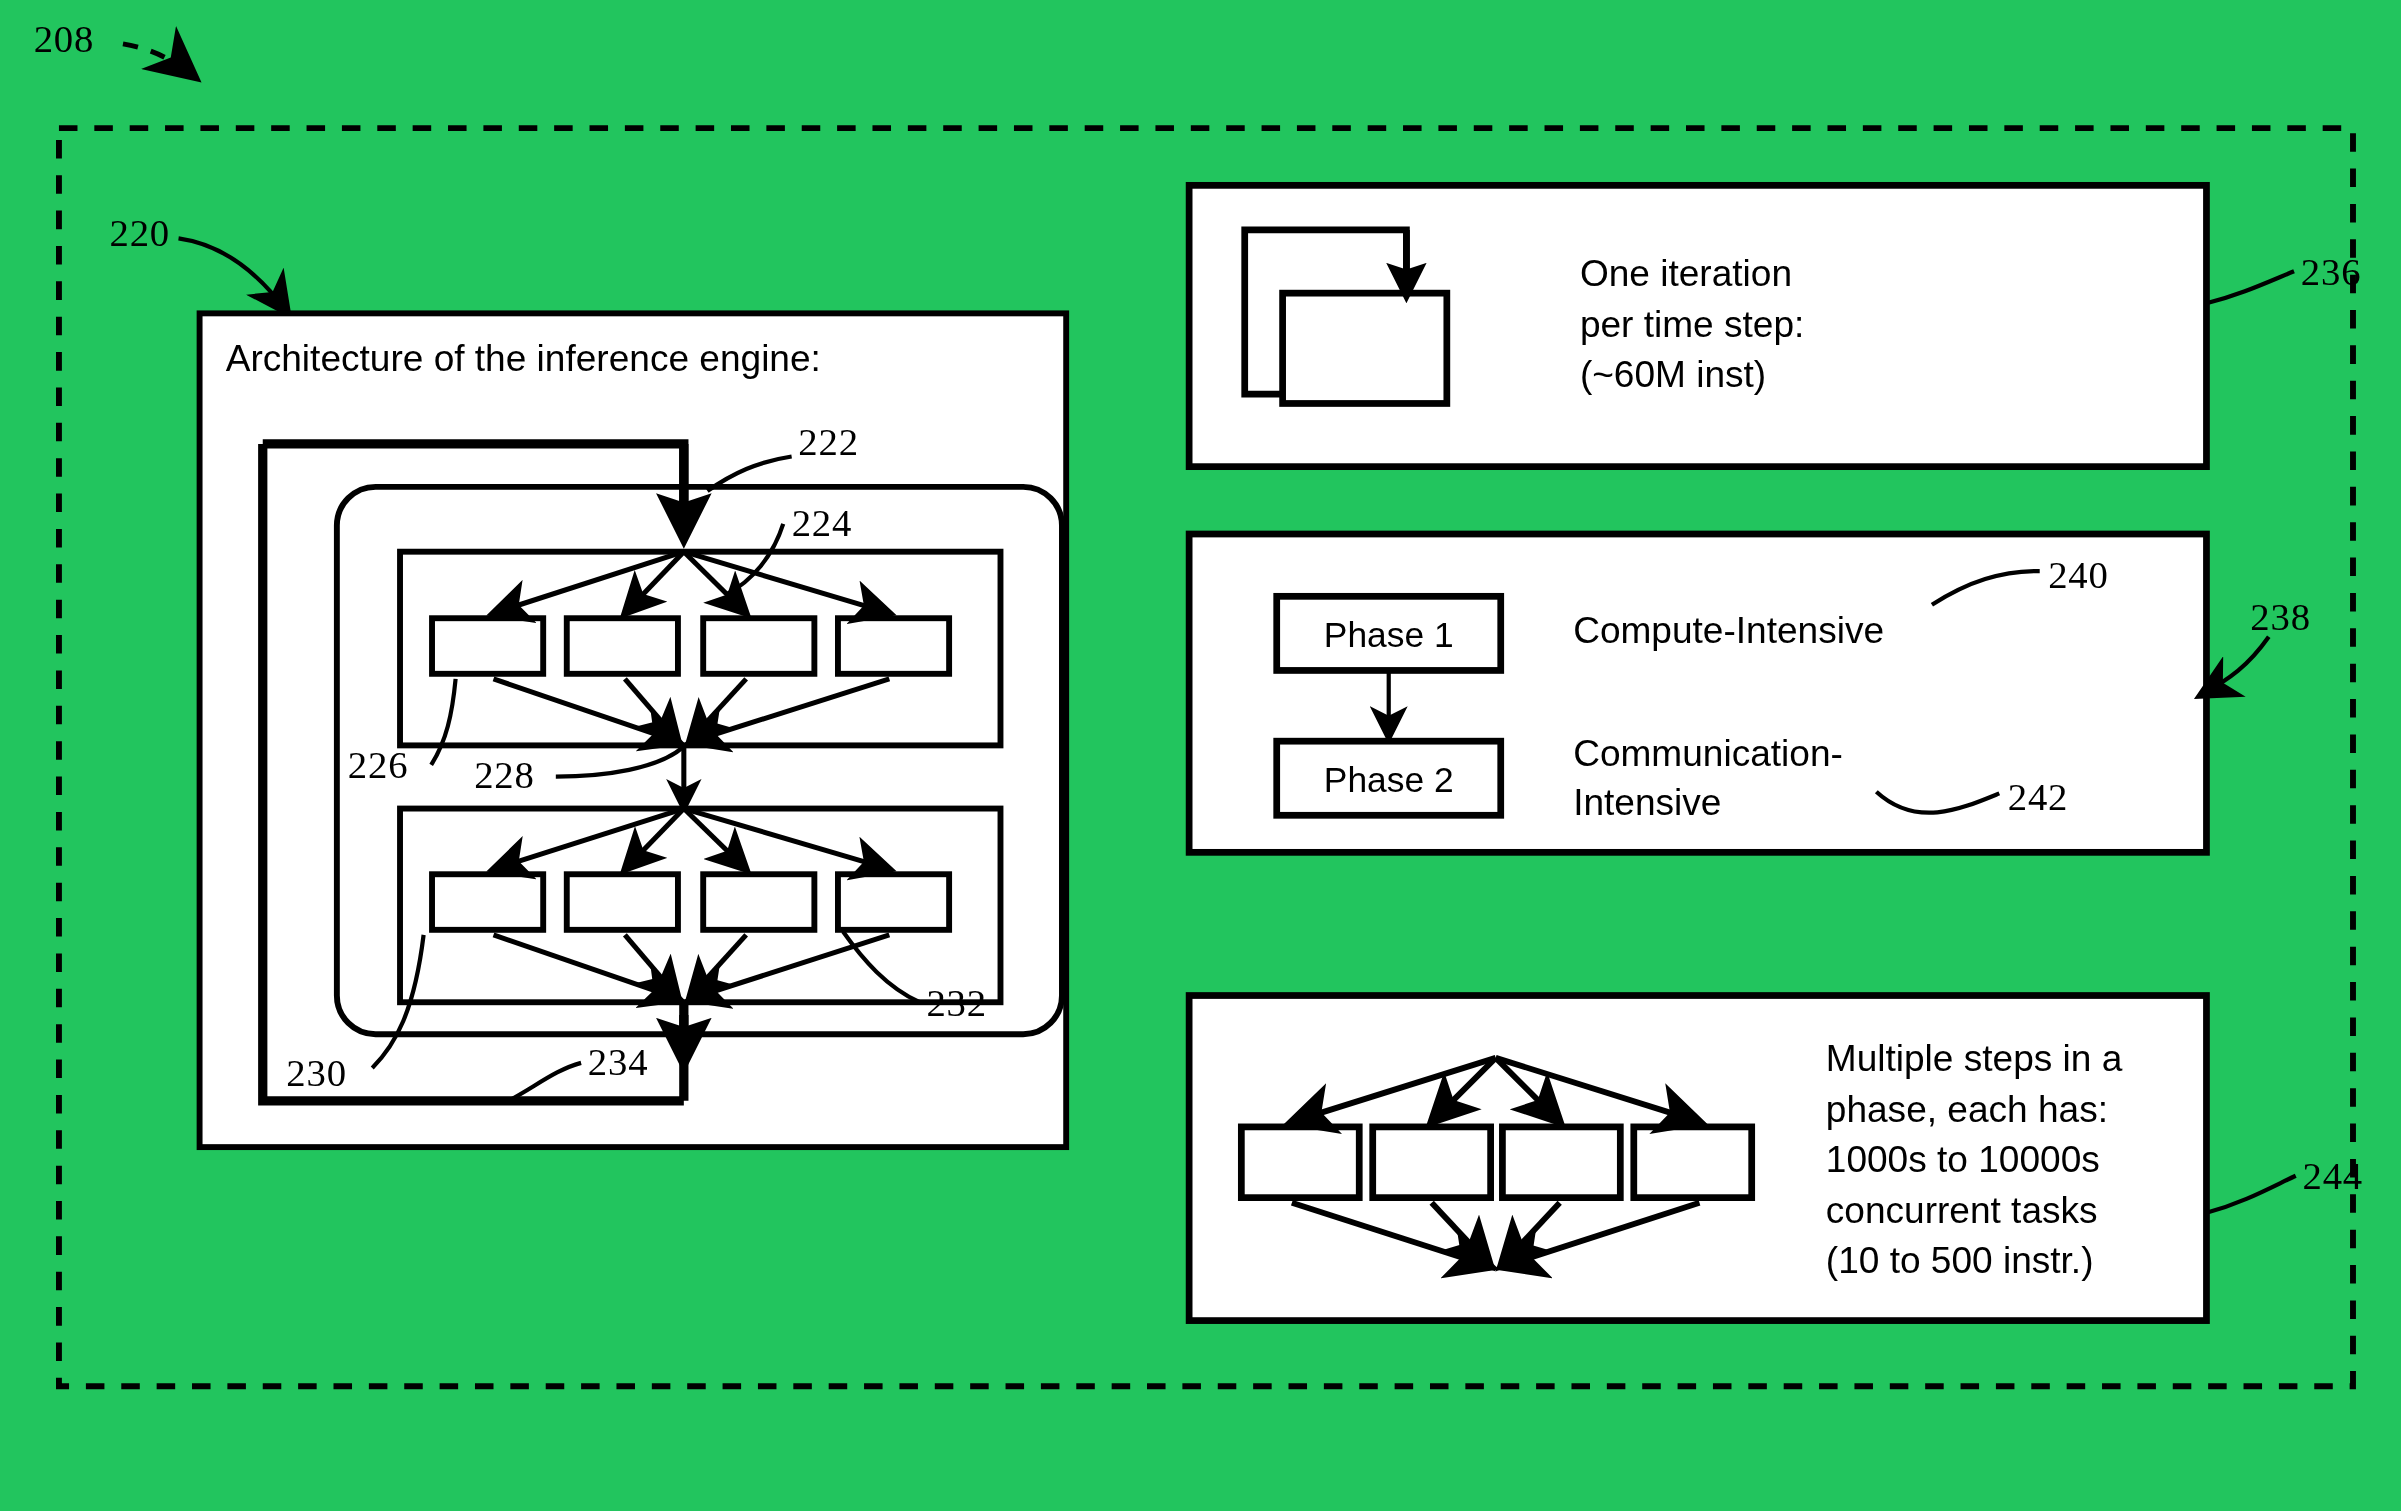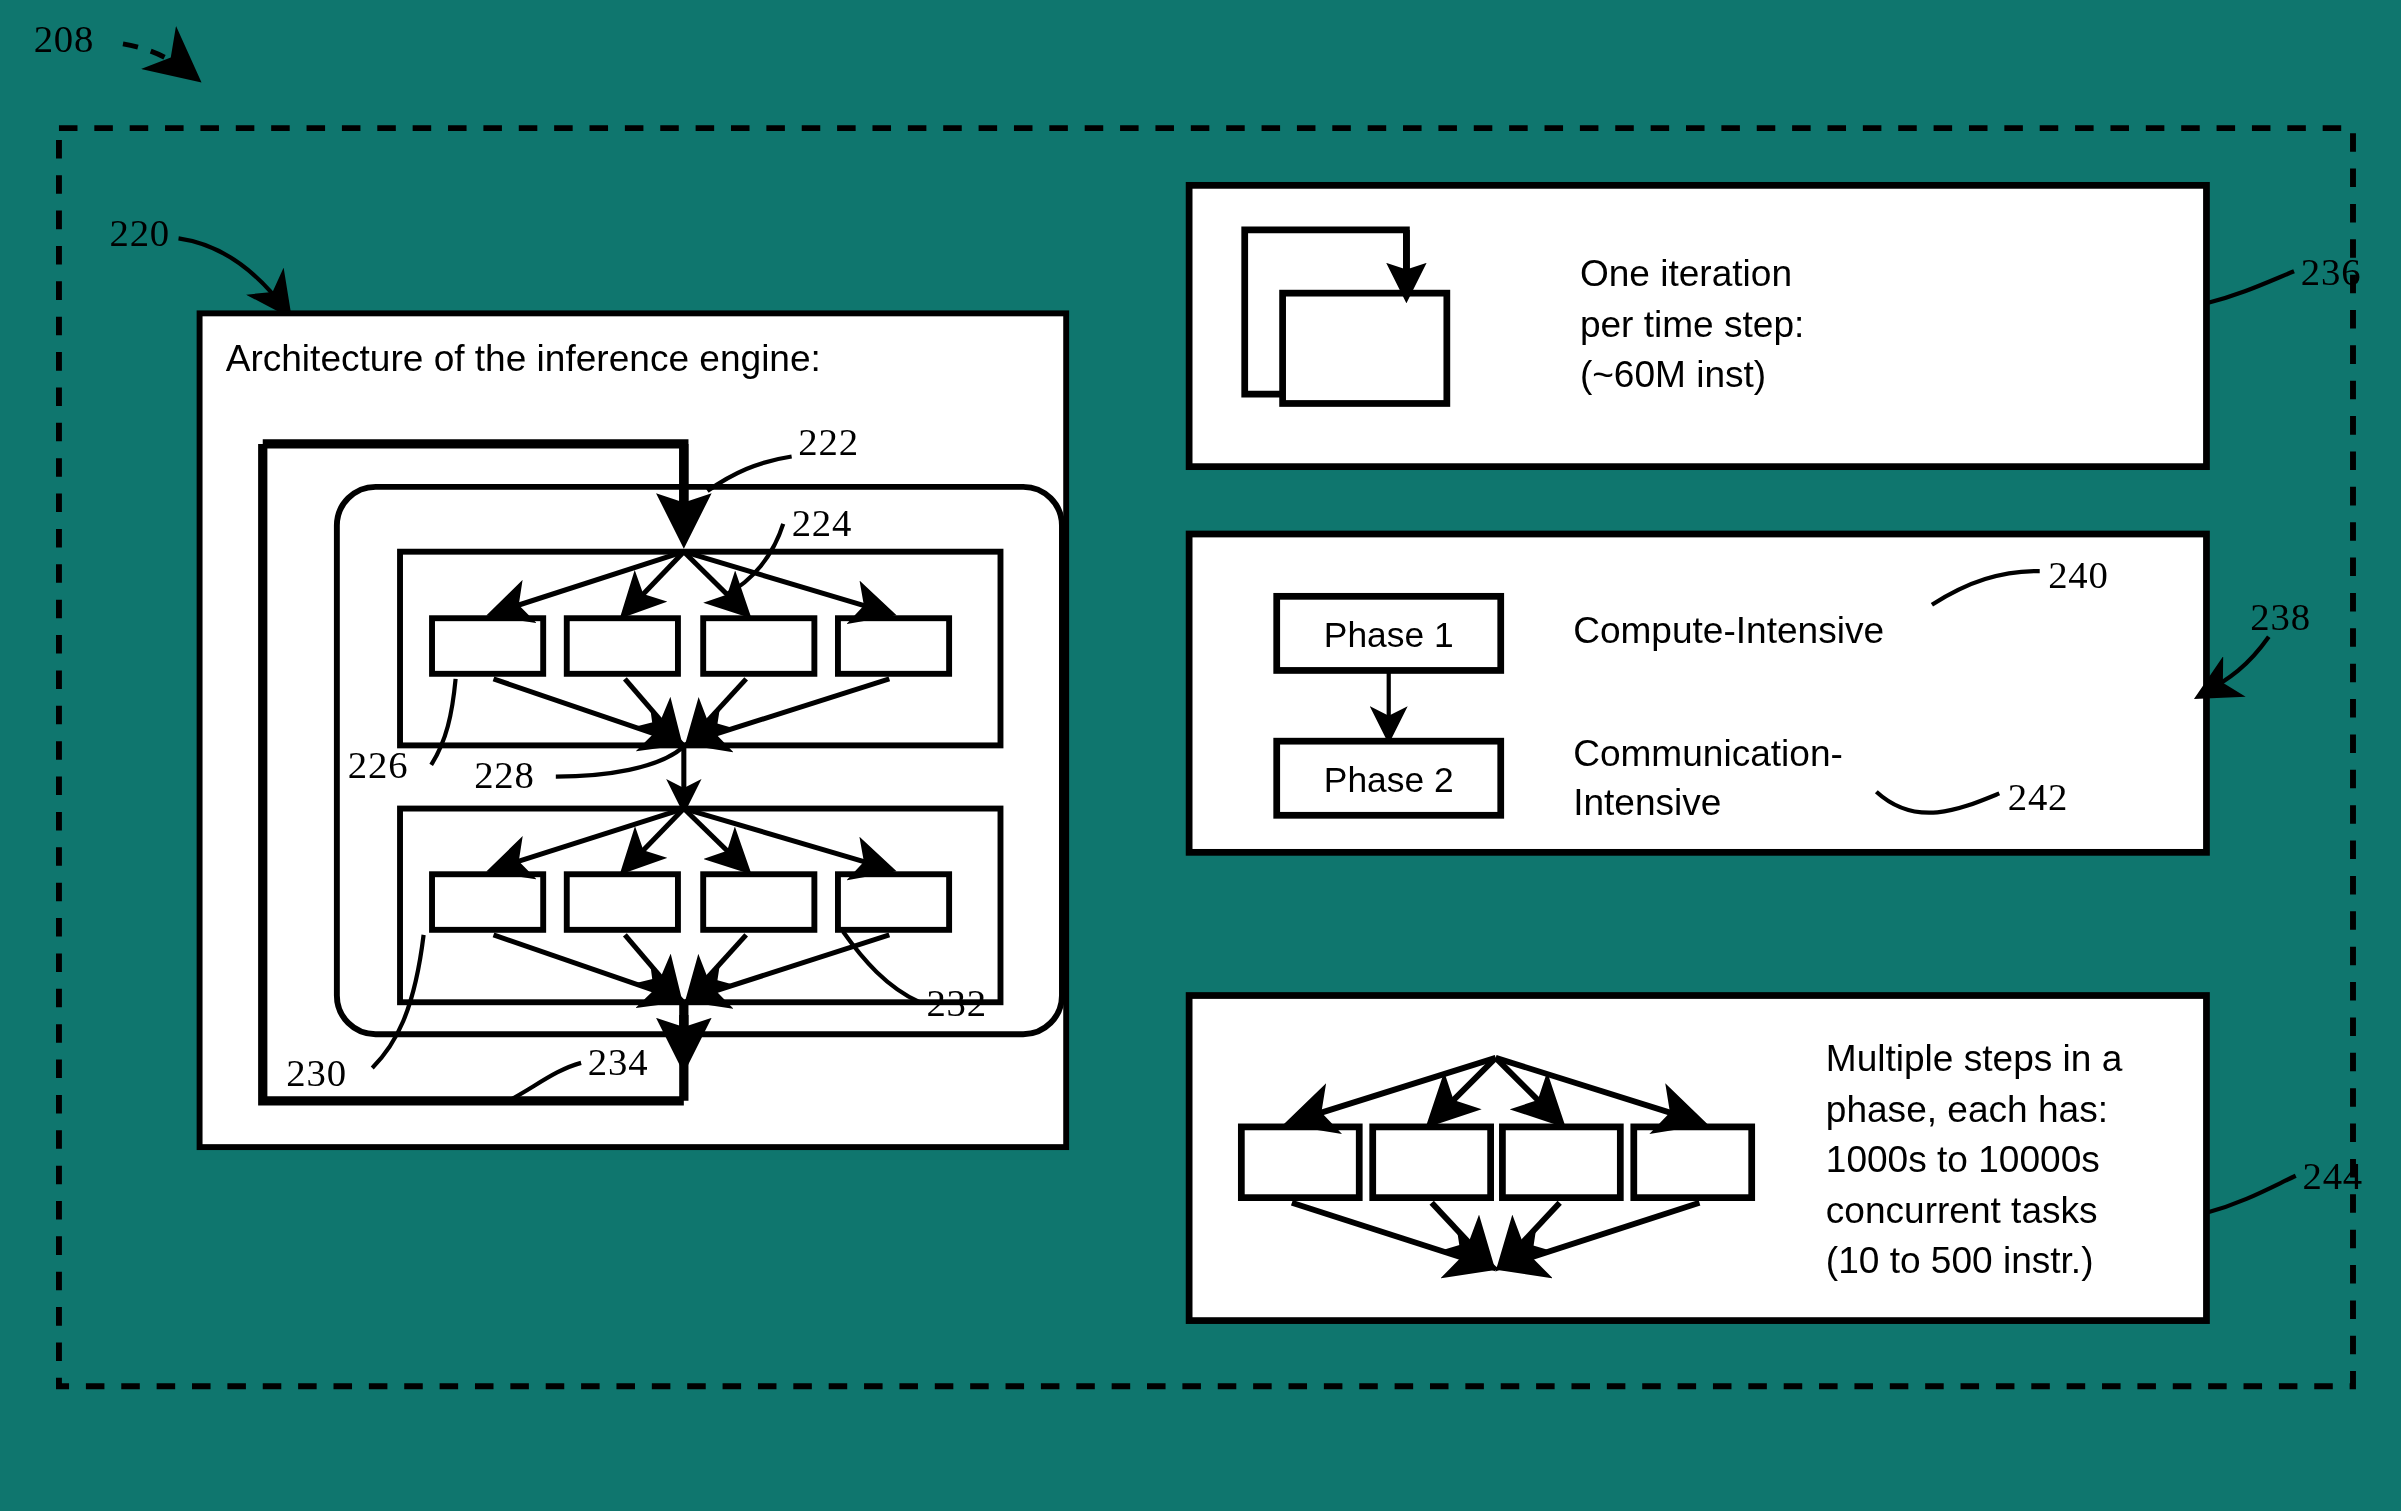--- a/index.html
+++ b/index.html
@@ -10,21 +10,21 @@
   }
   body {
     font-family: "Liberation Sans", sans-serif;
     color: #000000;
   }
   #figure-root {
     position: relative;
     width: 2401px;
     height: 1511px;
     overflow: hidden;
-    background: #0f766e;
+    background: #22c55e;
     text-align: right;
   }
   #figure-svg {
     position: absolute;
     left: 0;
     top: 0;
     width: 2401px;
     height: 1511px;
     display: block;
   }

